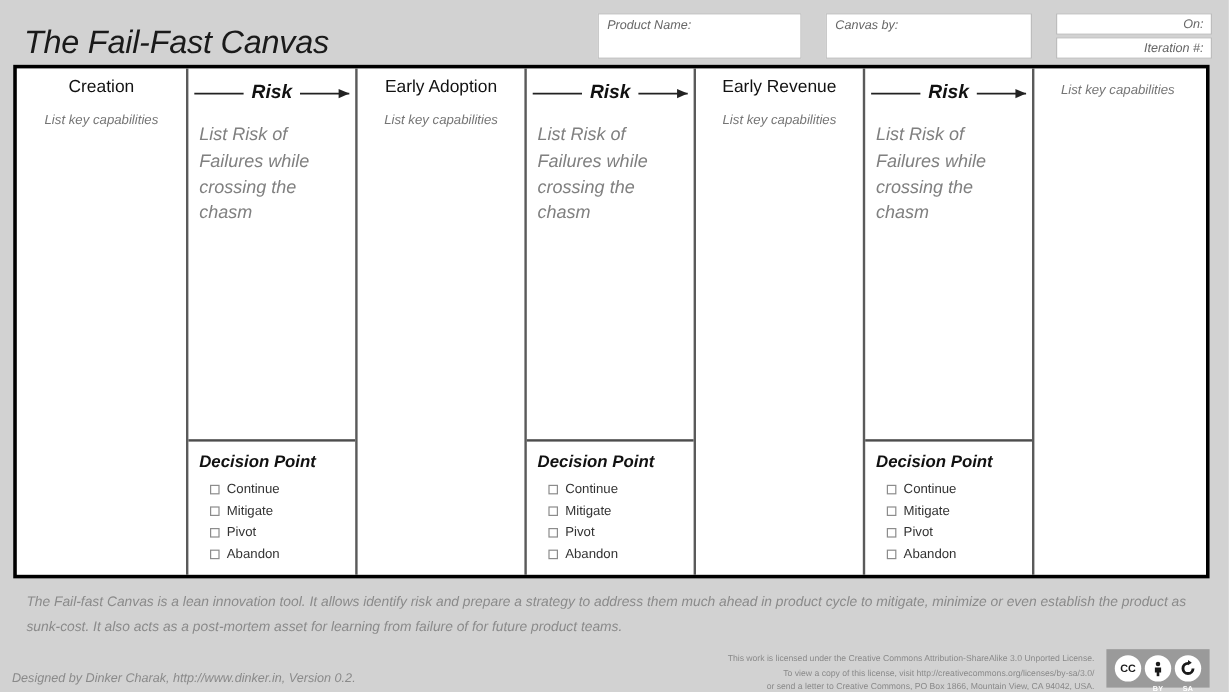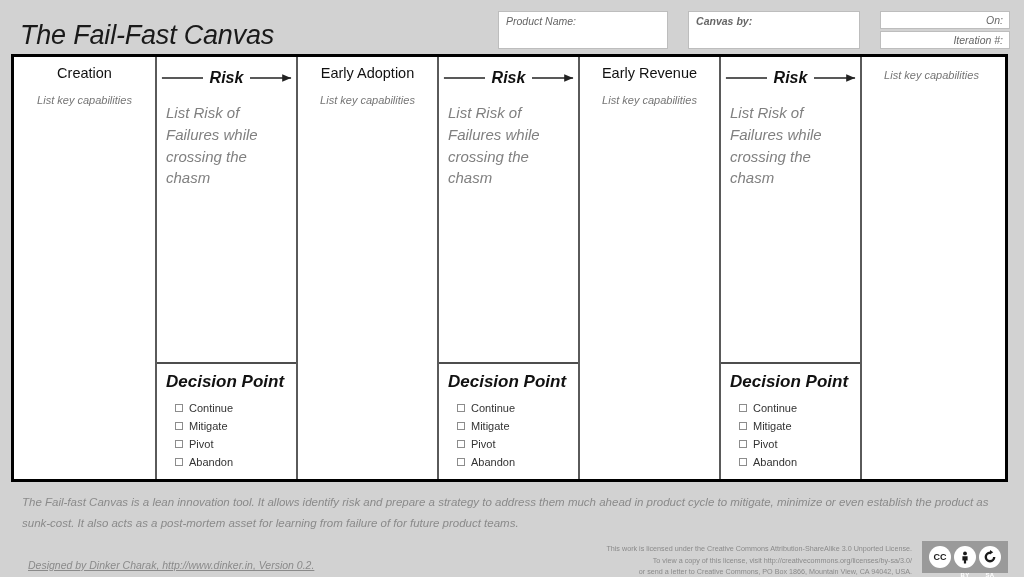--- a/index.html
+++ b/index.html
@@ -44,21 +44,21 @@
     border: 1px solid #bdbdbd;
     box-sizing: border-box;
     padding: 3px 6px 0 7px;
     font-size: 10.5px;
     font-style: italic;
     color: #666666;
     overflow: hidden;
     white-space: nowrap;
   }
   #meta-product { width: 188px; height: 38px; }
-  #meta-by      { width: 190px; height: 38px; font-weight: bold; }
+  #meta-by      { width: 190px; height: 38px; }
   #meta-right-col {
     width: 130px; height: 38px;
     display: flex;
     flex-direction: column;
     gap: 2px;
   }
   #meta-on, #meta-iteration {
     width: 130px; height: 18px;
     padding: 2px 6px 0 7px;
     text-align: right;
@@ -143,21 +143,21 @@
     line-height: 1.45;
   }
 
   
   .spacer { flex: 1 1 auto; }
   .decision {
     border-top: 2px solid #4d4d4d;
     padding: 8px 10px 8px 9px;
   }
   .decision-title {
-    font-size: 17px;
+    font-size: 14px;
     font-style: italic;
     font-weight: bold;
     color: #111111;
     margin-bottom: 7px;
   }
   .decision-opt {
     font-size: 11px;
     color: #333333;
     line-height: 1.0;
     padding: 3.5px 0 3.5px 9px;
@@ -179,26 +179,25 @@
     position: absolute;
     left: 22px; top: 492px;
     width: 980px;
     font-size: 11.5px;
     font-style: italic;
     color: #8a8a8a;
     line-height: 1.85;
   }
   #footer-credit {
     position: absolute;
-    left: 28px; top: 559px;
+    left: 10px; top: 559px;
     font-size: 10.5px;
     font-style: italic;
     color: #8a8a8a;
     white-space: nowrap;
-    text-decoration: underline;
   }
   #license-block {
     position: absolute;
     right: 112px; top: 543px;
     text-align: right;
     font-size: 7.2px;
     color: #8a8a8a;
     line-height: 1.62;
   }
   #cc-badge {

